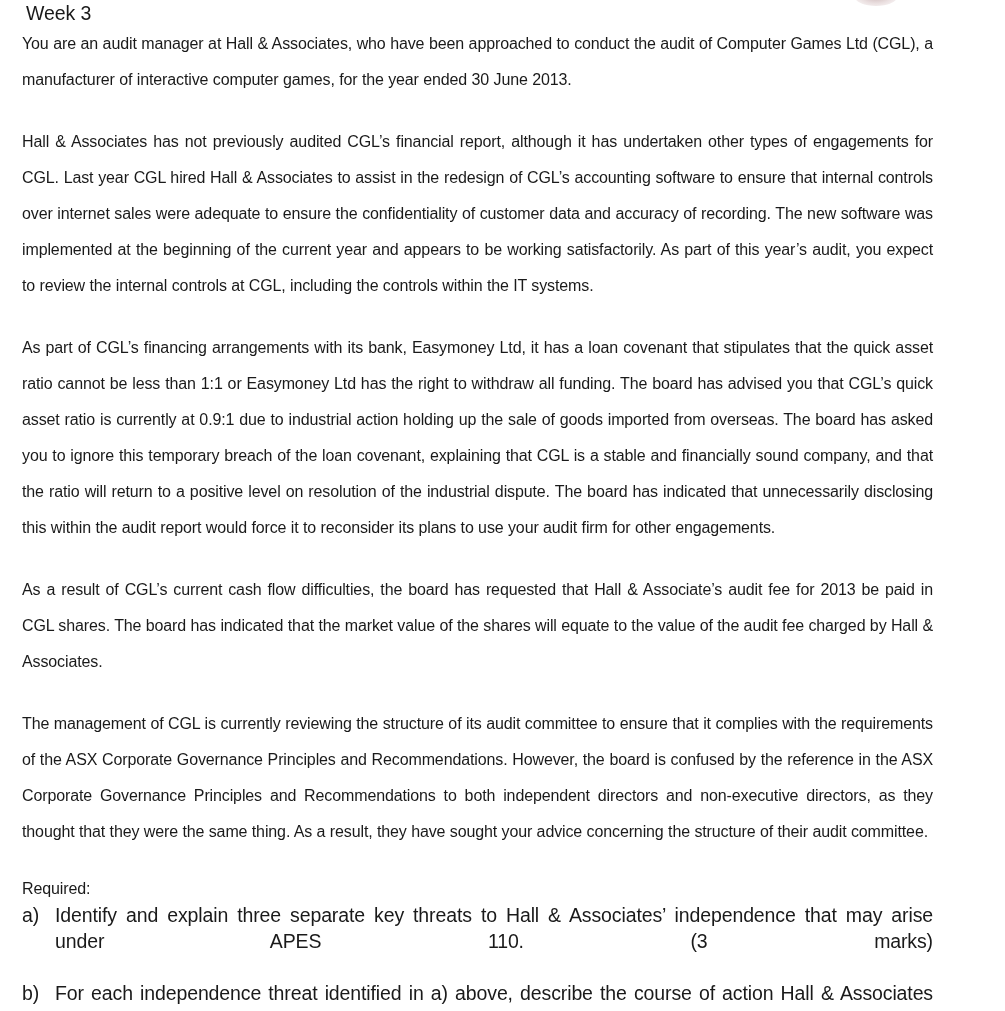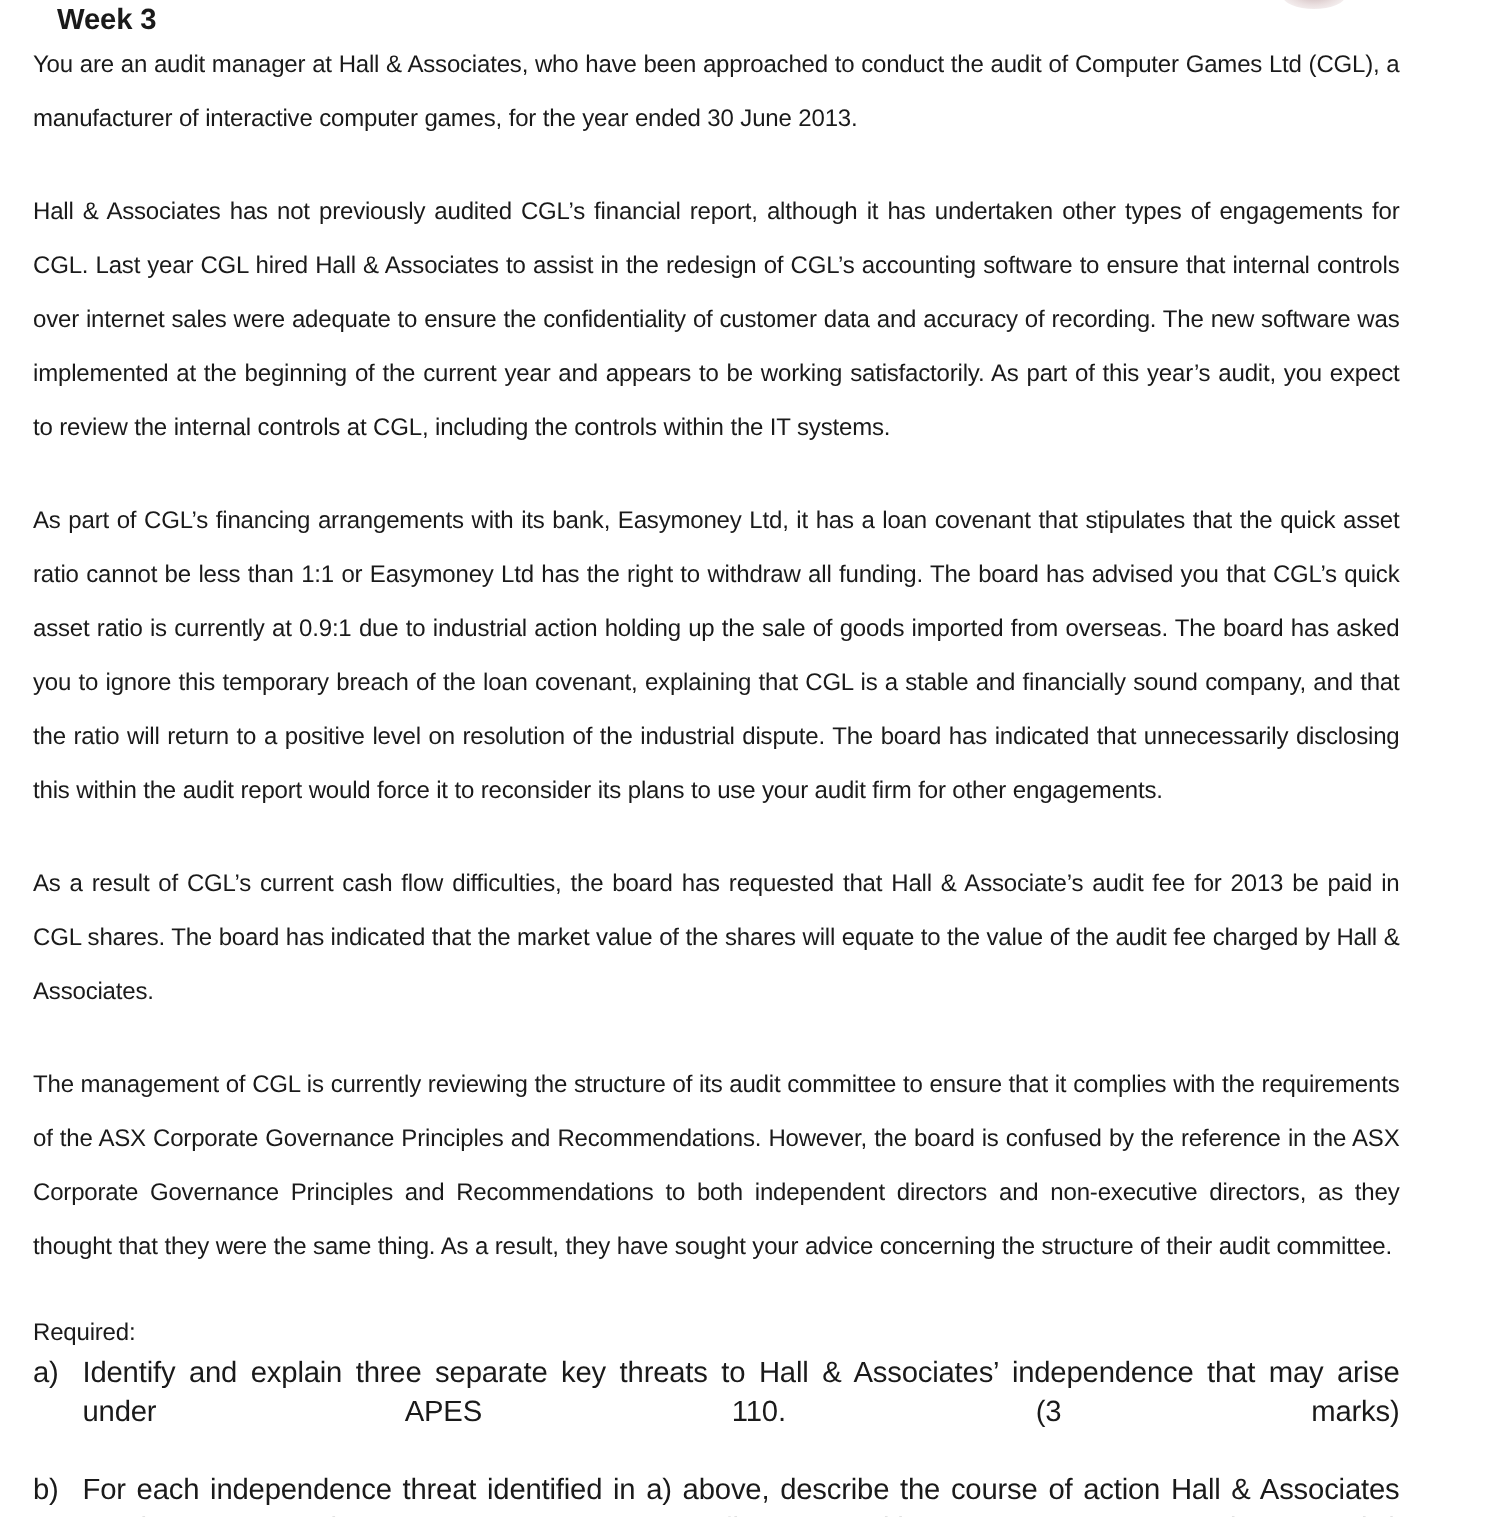--- a/index.html
+++ b/index.html
@@ -43,23 +43,23 @@
 
   .content {
     position: absolute;
     left: 22px;
     top: 0px;
     width: 911px;
   }
 
   .doc-heading {
     font-size: 19.5px;
-    font-weight: bold;
+    font-weight: normal;
     line-height: 26px;
-    margin: 0 0 0 16px;
+    margin: 0 0 0 4px;
     letter-spacing: -0.1px;
   }
 
   .para {
     font-size: 16px;
     line-height: 36px;
     text-align: justify;
     text-justify: inter-word;
     margin: 0;
     letter-spacing: -0.12px;

